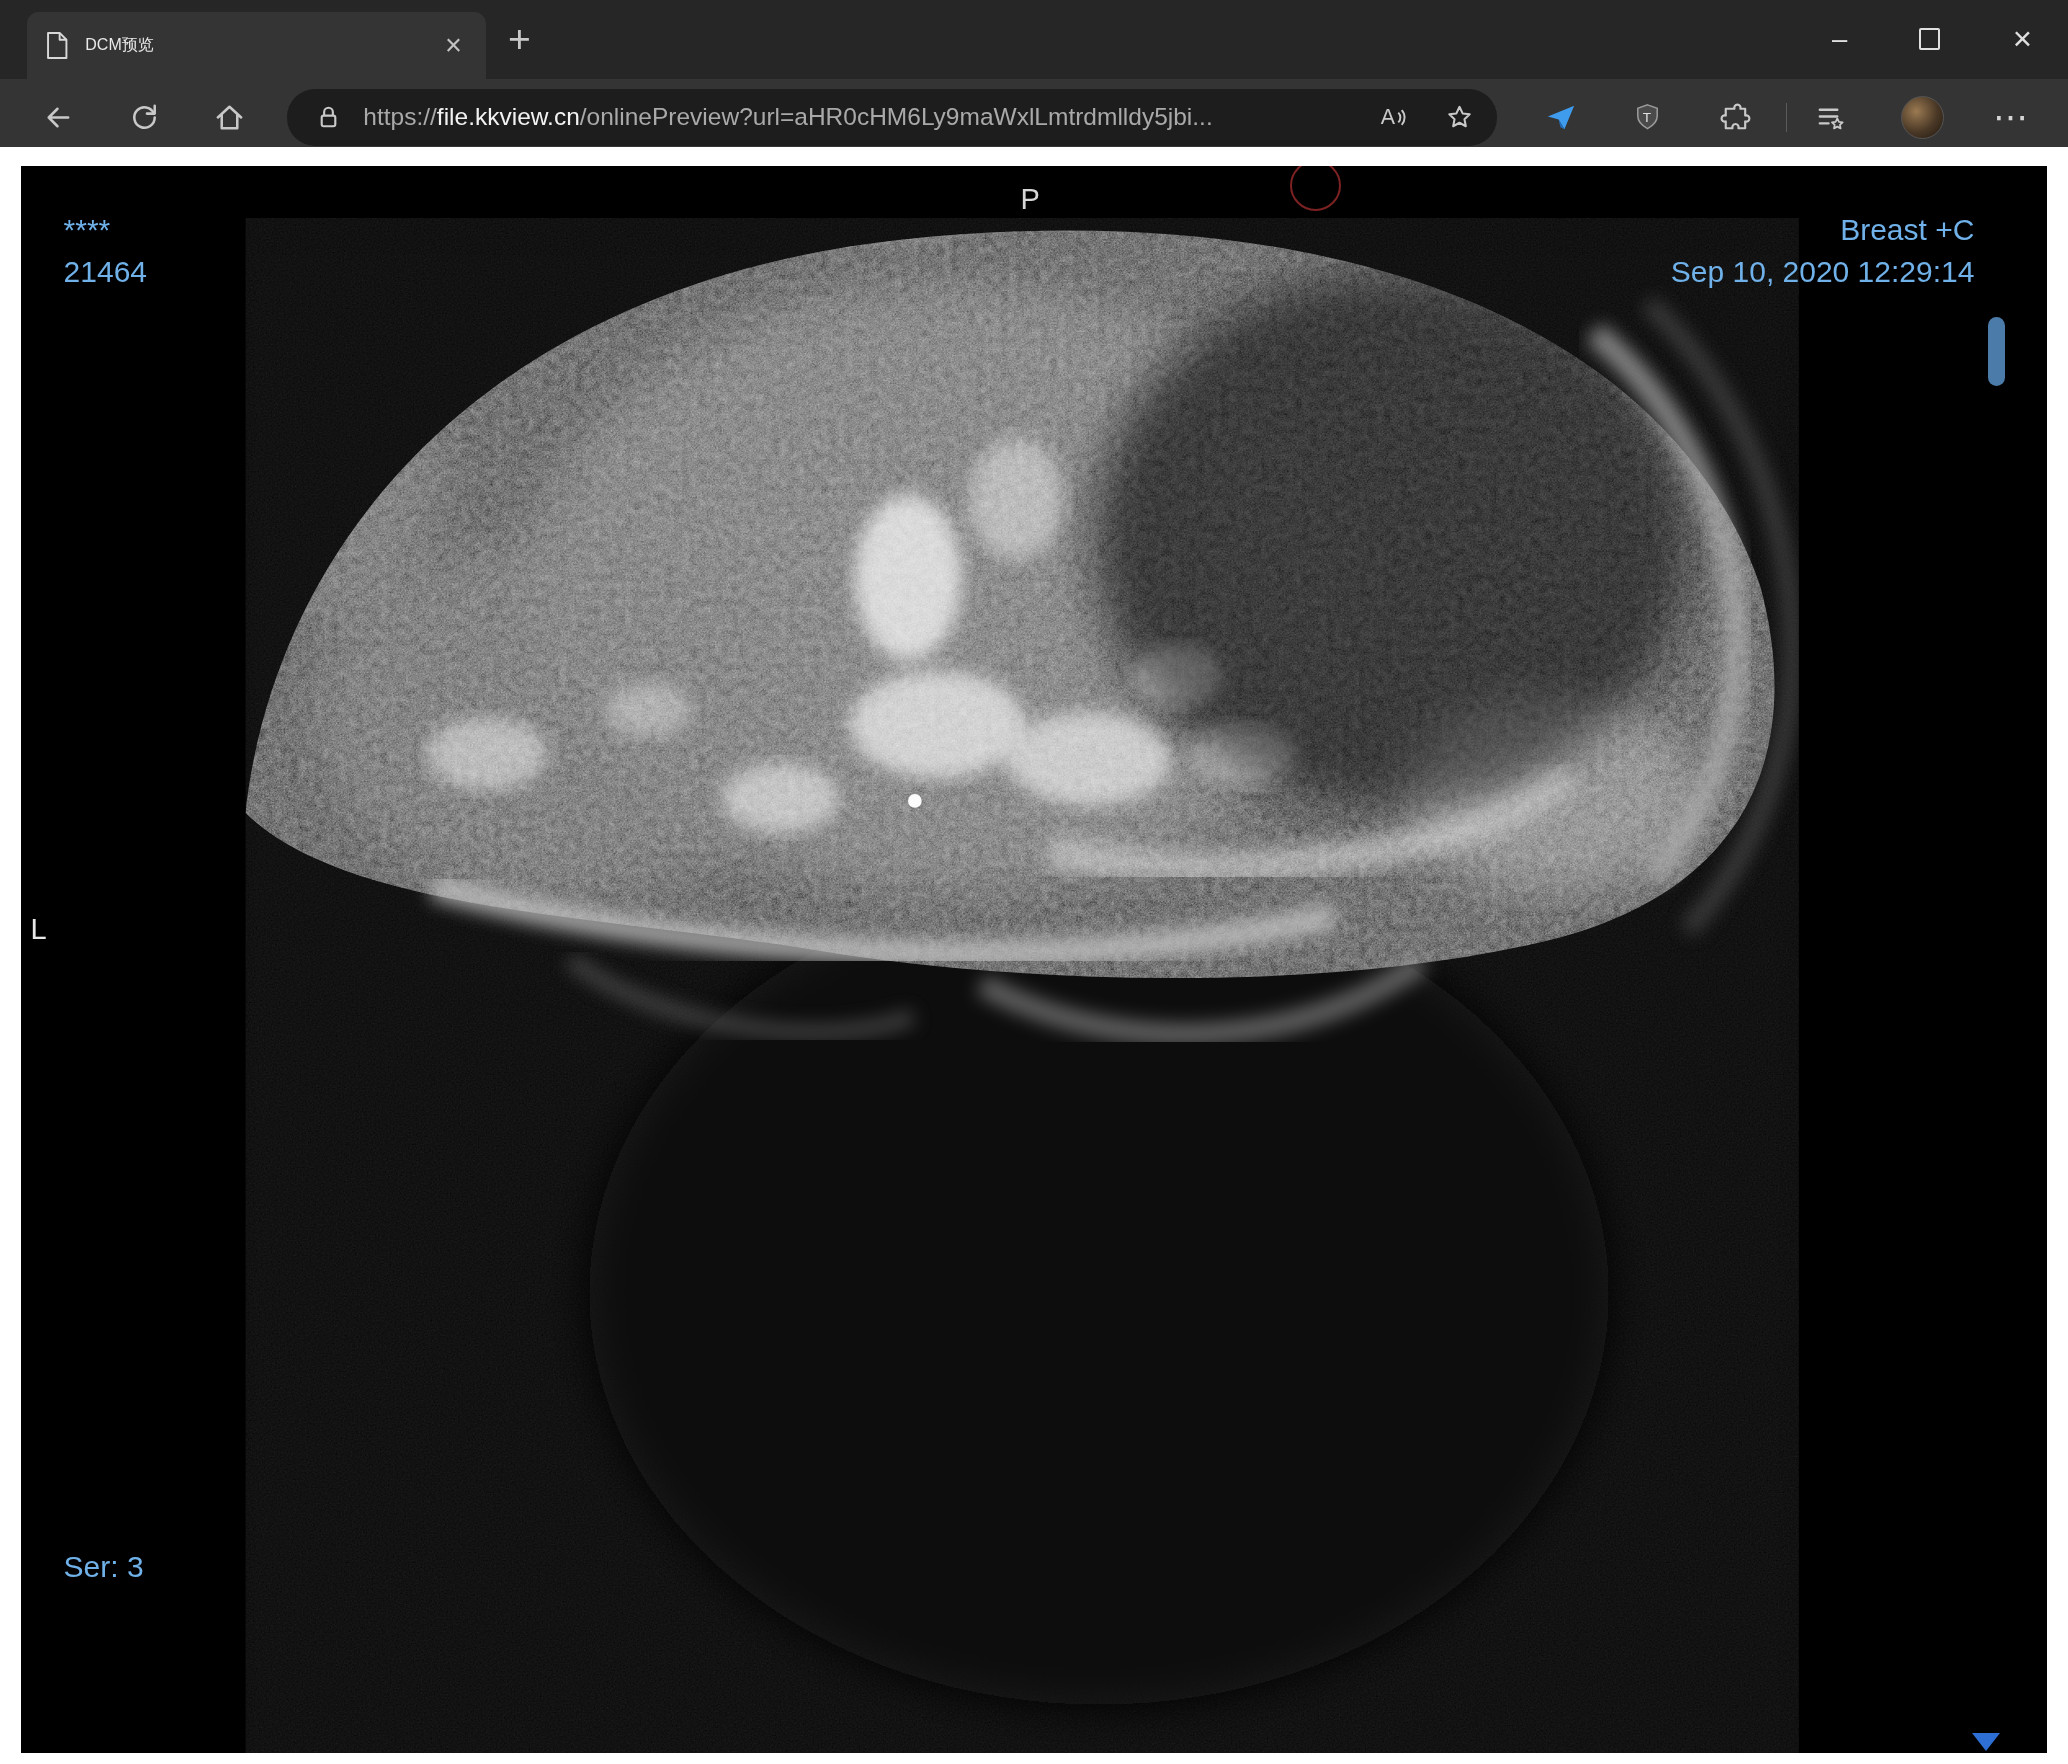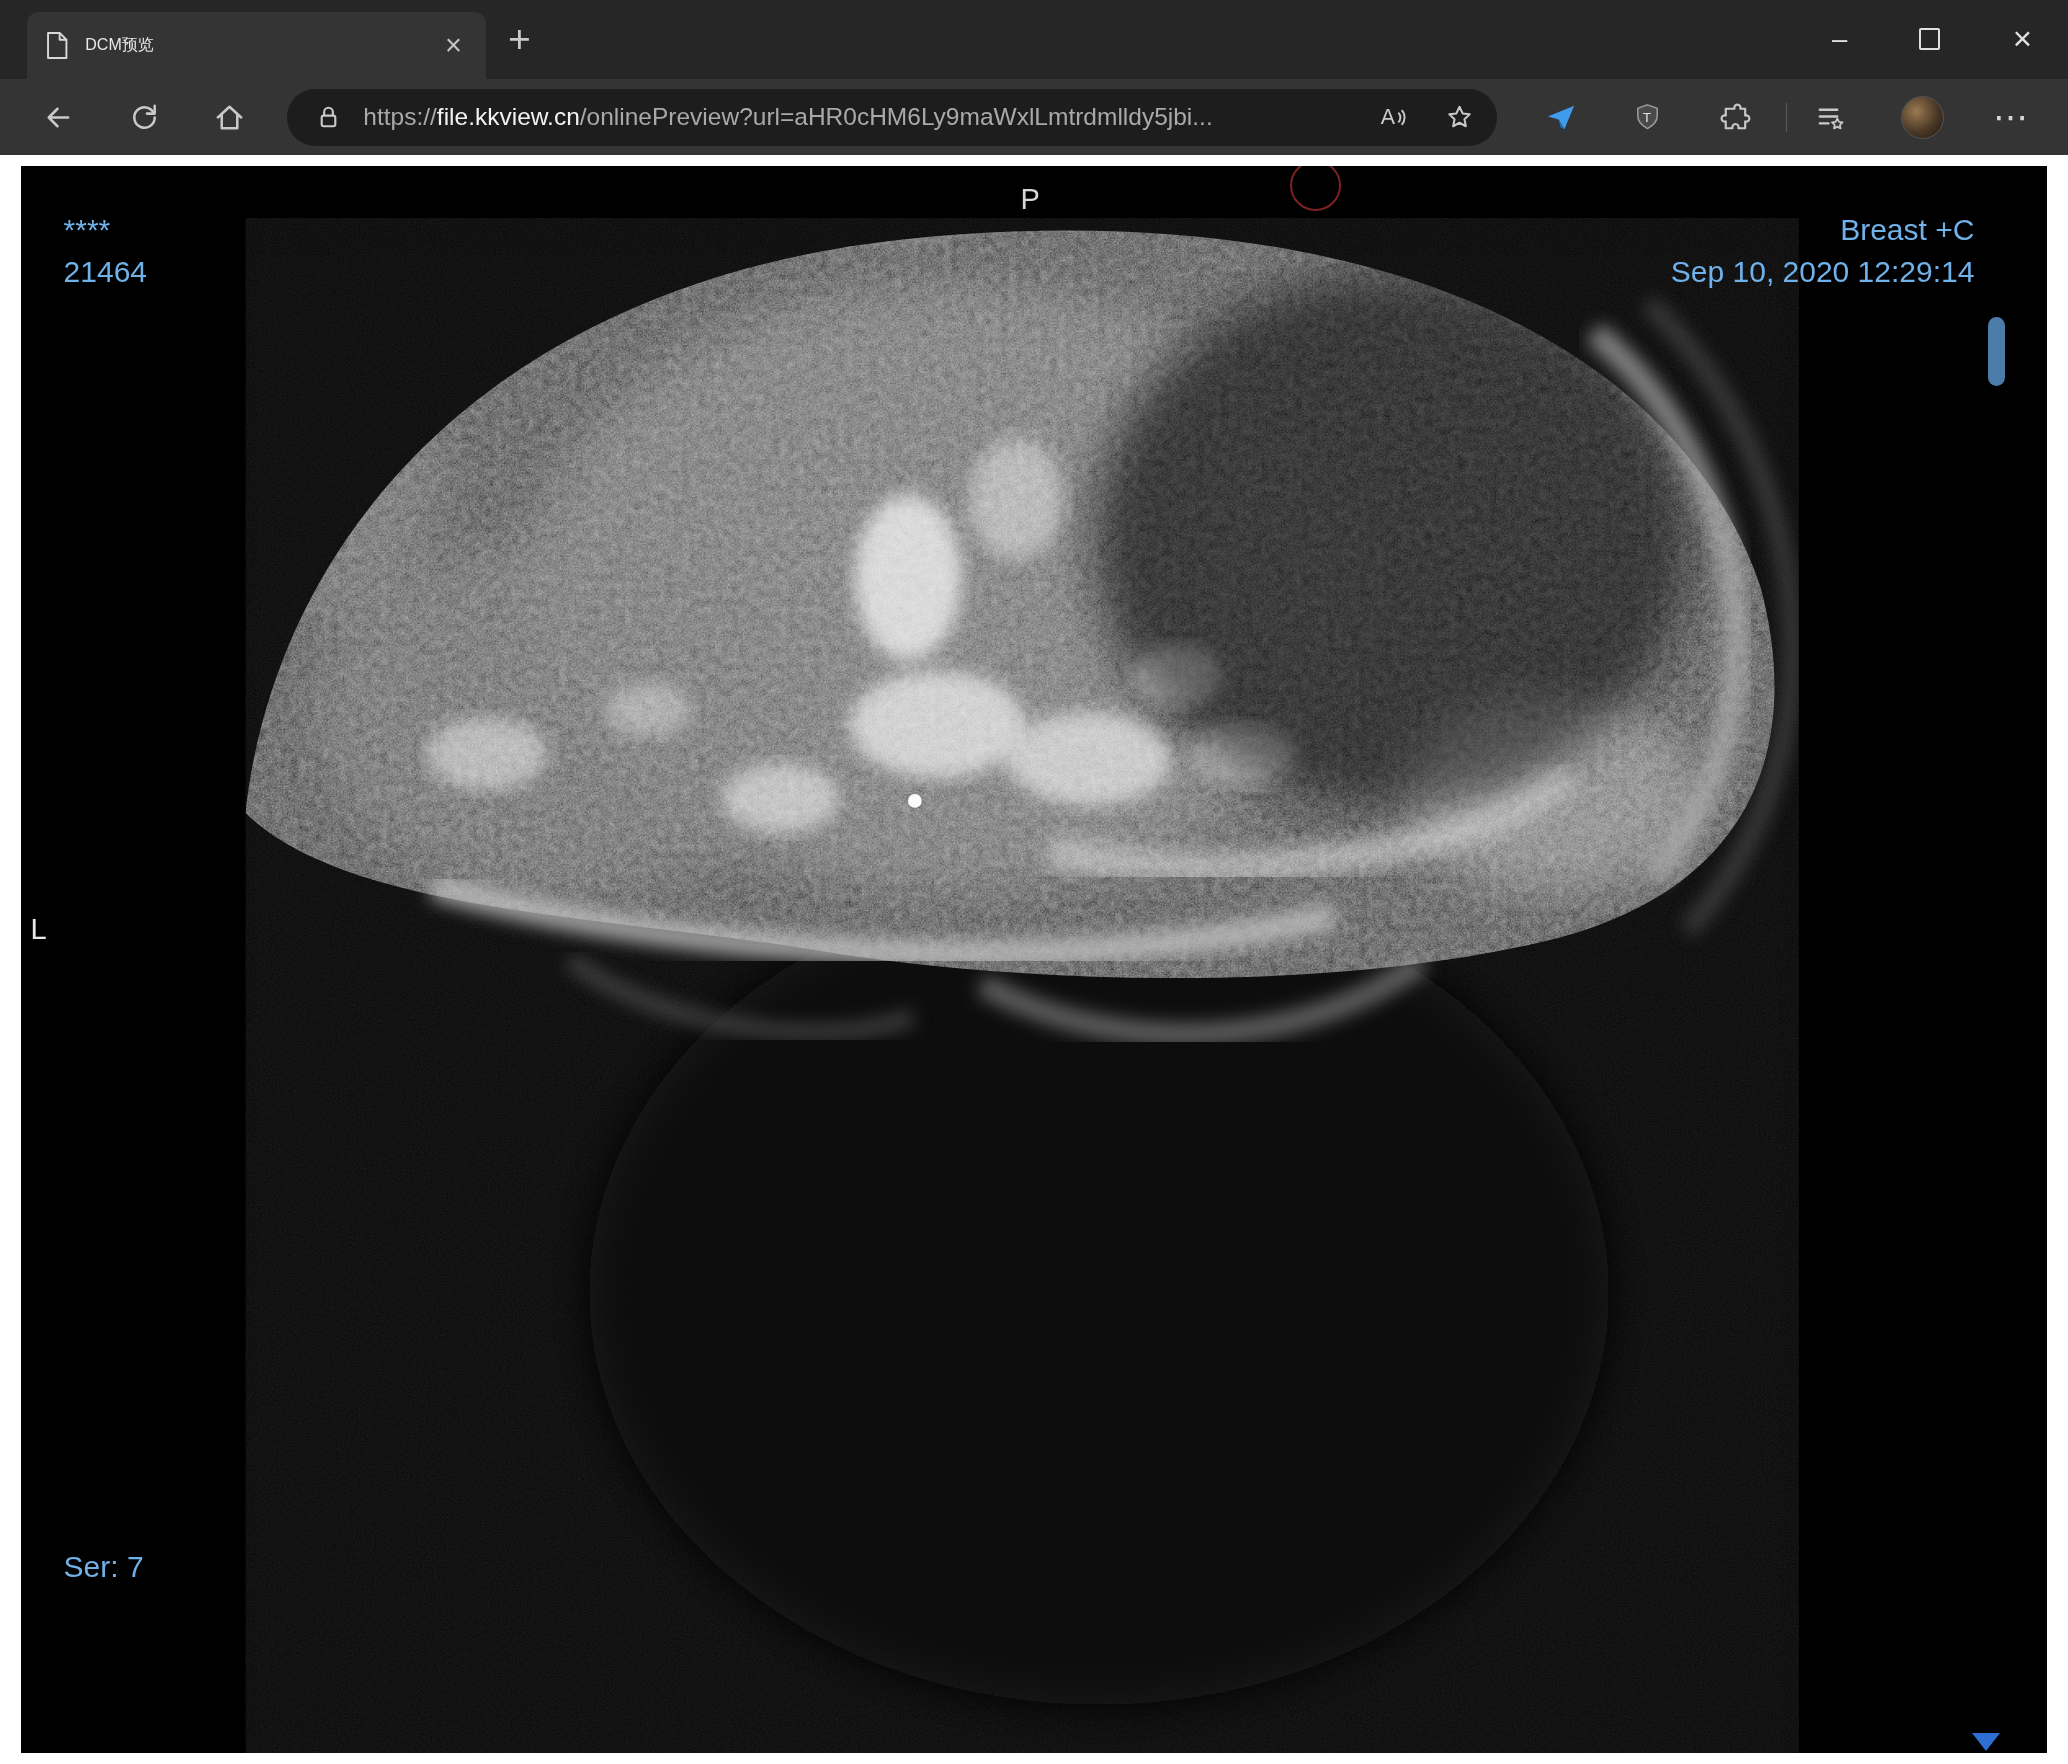--- a/index.html
+++ b/index.html
@@ -12,21 +12,21 @@
        border-radius:11.8px 11.8px 0 0;display:flex;align-items:center;padding:0 17.6px;box-sizing:border-box;}
   .tab-title{flex:1;margin-left:15.7px;font-size:16px;color:#e8e8e8;white-space:nowrap;overflow:hidden;}
   .tab-close{font-size:29px;color:#c4c4c4;line-height:29px;padding:0 5.9px;cursor:default;}
   .newtab{position:absolute;left:498px;top:17.6px;width:43px;height:43px;color:#c8c8c8;font-size:39px;
           display:flex;align-items:center;justify-content:center;}
   .winbtn{position:absolute;top:16.7px;width:45px;height:45px;display:flex;align-items:center;justify-content:center;
           color:#e0e0e0;font-size:27.4px;}
   .winbtn .sq{width:17.6px;height:17.6px;border:2px solid #e0e0e0;border-radius:2px;}
 
   
-  .toolbar{position:absolute;top:79px;left:0;right:0;height:76px;background:#343434;}
+  .toolbar{position:absolute;top:79px;left:0;right:0;height:68px;background:#343434;}
   .tool-icon{position:absolute;top:16.7px;width:43px;height:43px;display:flex;align-items:center;justify-content:center;}
   .addressbar{position:absolute;left:287px;top:9.8px;width:1210px;height:57px;background:#1d1d1d;border-radius:28px;
               display:flex;align-items:center;box-sizing:border-box;padding:0 17.6px 0 21.6px;}
   .url{flex:1;min-width:0;margin-left:15.7px;font-size:24.5px;white-space:nowrap;overflow:hidden;color:#a9a9a9;}
   .url .domain{color:#f2f2f2;}
   .pill-icon{width:39px;height:39px;display:flex;align-items:center;justify-content:center;flex:none;}
   .divider{position:absolute;left:1786px;top:23.5px;width:1px;height:29px;background:#5a5a5a;}
   .avatar{position:absolute;left:1901px;top:16.7px;width:43px;height:43px;border-radius:50%;
           background:radial-gradient(circle at 35% 35%, #9a7a52, #4a3826 55%, #221a10 95%);
           border:1px solid #555;box-sizing:border-box;}
@@ -208,21 +208,21 @@
 
       <div class="orient" style="left:1000px;top:17.6px;">P</div>
       <div class="orient" style="left:9.8px;top:747px;color:#e8e8e8;">L</div>
 
       <div class="ovl right" style="right:73px;top:43px;">
         <div>Breast +C</div>
         <div>Sep 10, 2020 12:29:14</div>
       </div>
 
       <div class="ovl" style="left:43px;top:1380px;">
-        <div>Ser: 7</div>
+        <div>Ser: 3</div>
       </div>
 
 
       <div class="ring"></div>
       <div class="thumb"></div>
       <div class="scroll-arrow"></div>
 
     </div>
   </div>
 

